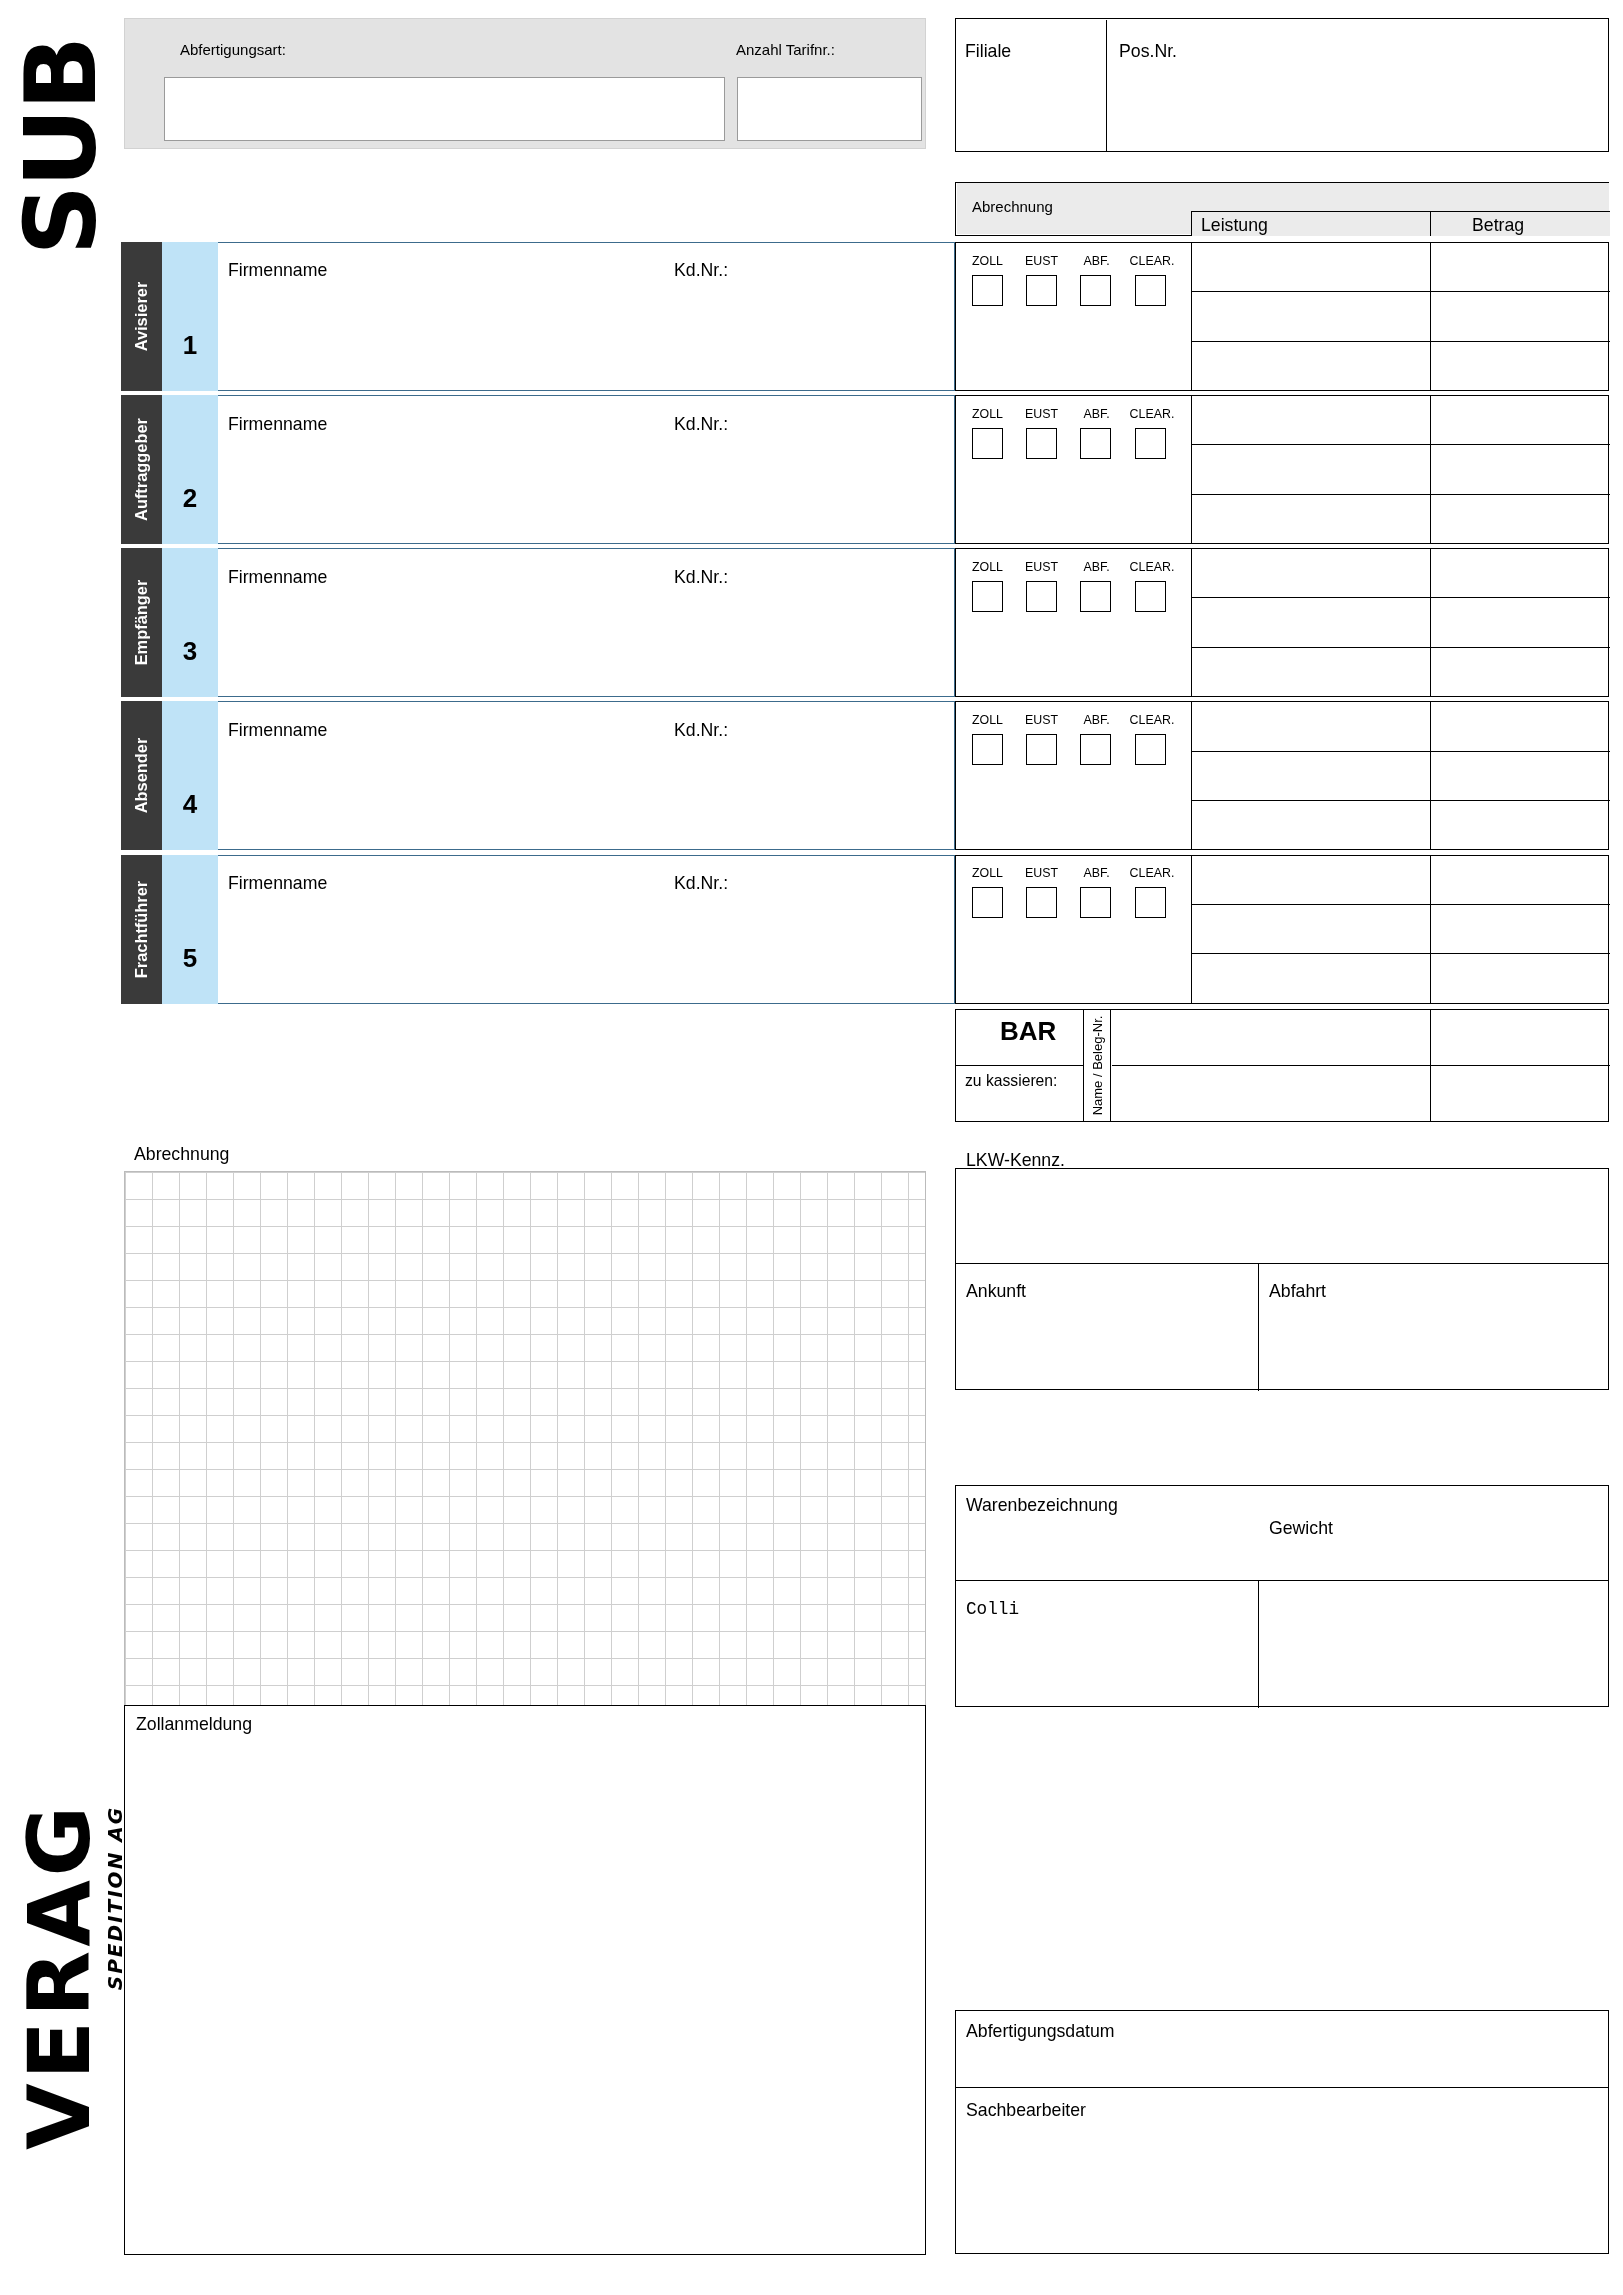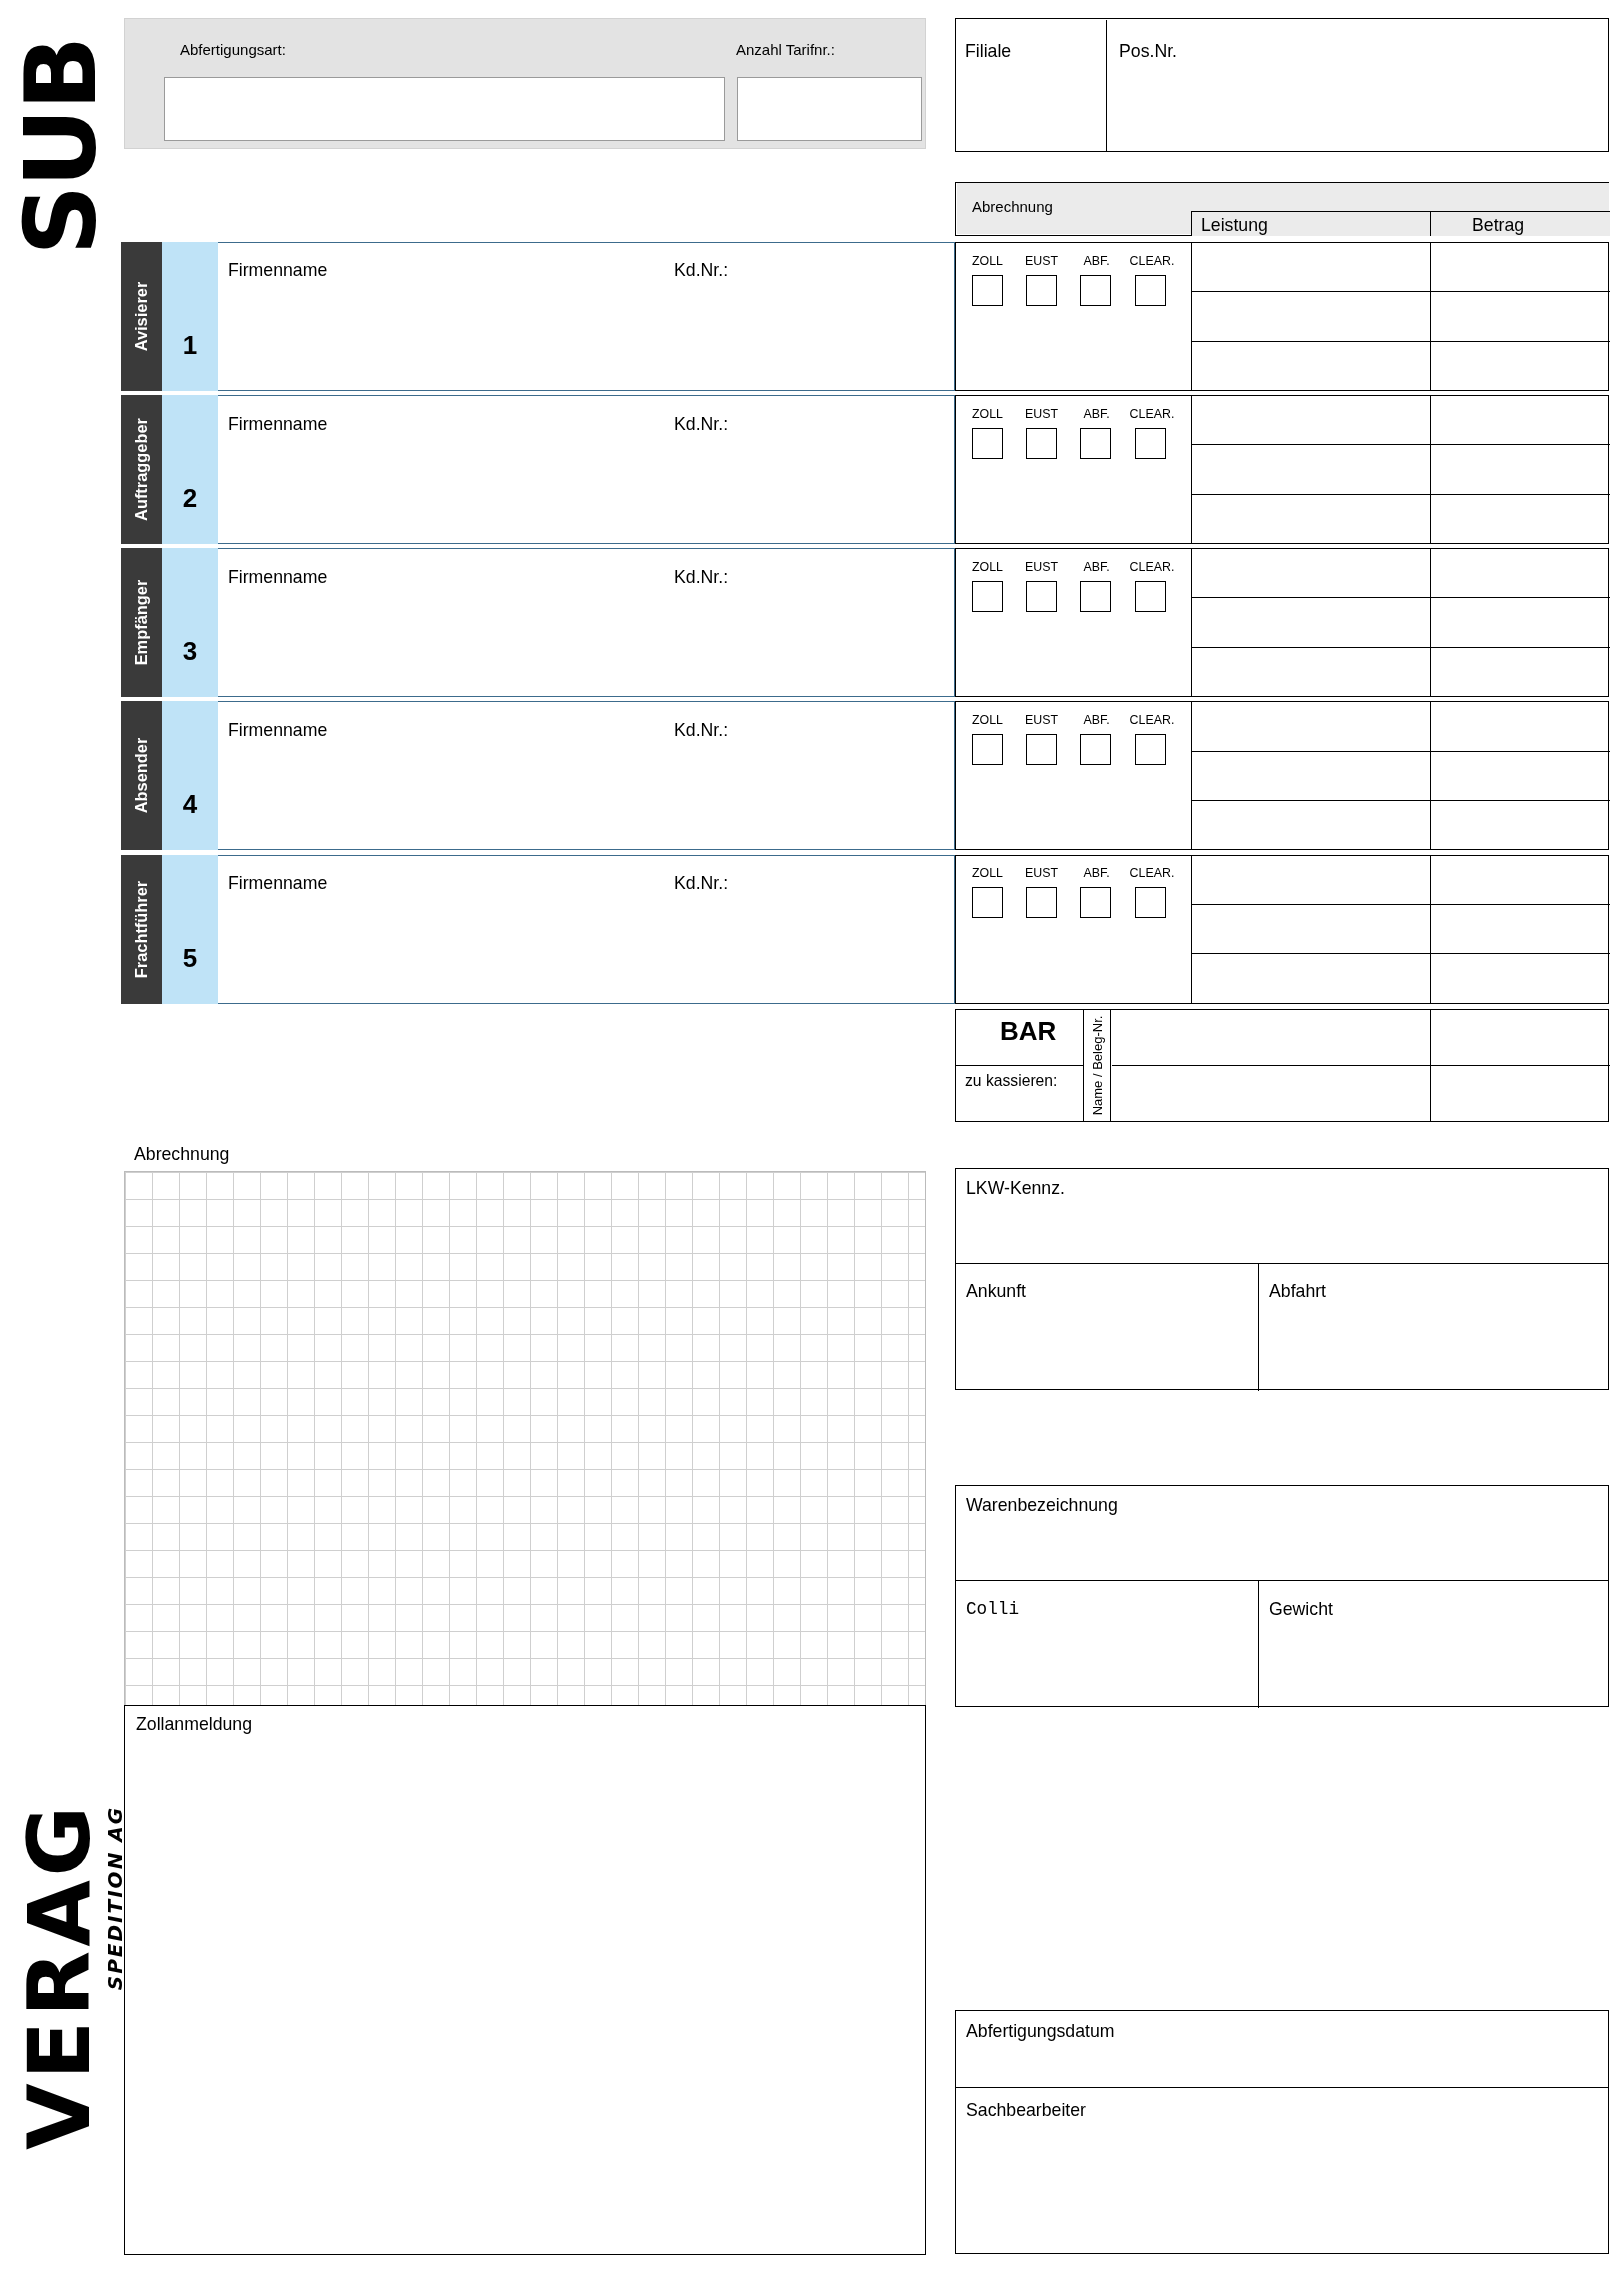--- a/index.html
+++ b/index.html
@@ -300,35 +300,35 @@
   <div class="abs lbl" style="left:134px; top:1144px;">Abrechnung</div>
   <div class="abs grid-note" style="left:124px; top:1171px; width:802px; height:543px;"></div>
 
   <div class="abs box" style="left:124px; top:1705px; width:802px; height:550px;"></div>
   <div class="abs lbl" style="left:136px; top:1714px;">Zollanmeldung</div>
   <div class="abs" style="left:136px; top:1747px; width:775px; height:494px;"></div>
 
   <div class="abs box" style="left:955px; top:1168px; width:654px; height:222px;"></div>
   <div class="abs" style="left:955px; top:1263px; width:654px; height:1.3px; background:#000;"></div>
   <div class="abs" style="left:1258px; top:1263px; width:1.3px; height:128px; background:#000;"></div>
-  <div class="abs lbl" style="left:966px; top:1178px;">LKW-Kennz.</div>
+  <div class="abs lbl" style="left:966px; top:1150px;">LKW-Kennz.</div>
   <div class="abs" style="left:966px; top:1207px; width:628px; height:52px;"></div>
   <div class="abs lbl" style="left:966px; top:1281px;">Ankunft</div>
   <div class="abs" style="left:966px; top:1309px; width:281px; height:75px;"></div>
   <div class="abs lbl" style="left:1269px; top:1281px;">Abfahrt</div>
   <div class="abs" style="left:1269px; top:1309px; width:327px; height:75px;"></div>
 
   <div class="abs box" style="left:955px; top:1485px; width:654px; height:222px;"></div>
   <div class="abs" style="left:955px; top:1580px; width:654px; height:1.3px; background:#000;"></div>
   <div class="abs" style="left:1258px; top:1580px; width:1.3px; height:128px; background:#000;"></div>
   <div class="abs lbl" style="left:966px; top:1495px;">Warenbezeichnung</div>
   <div class="abs" style="left:966px; top:1525px; width:628px; height:52px;"></div>
   <div class="abs lbl" style="left:966px; top:1599px;font-family:Liberation Mono, monospace;">Colli</div>
   <div class="abs" style="left:966px; top:1626px; width:281px; height:75px;"></div>
-  <div class="abs lbl" style="left:1269px; top:1599px;">Gewicht</div>
+  <div class="abs lbl" style="left:1269px; top:1518px;">Gewicht</div>
   <div class="abs" style="left:1269px; top:1626px; width:327px; height:75px;"></div>
 
   <div class="abs box" style="left:955px; top:2010px; width:654px; height:244px;"></div>
   <div class="abs" style="left:955px; top:2087px; width:654px; height:1.3px; background:#000;"></div>
   <div class="abs lbl" style="left:966px; top:2021px;">Abfertigungsdatum</div>
   <div class="abs" style="left:966px; top:2048px; width:628px; height:36px;"></div>
   <div class="abs lbl" style="left:966px; top:2100px;">Sachbearbeiter</div>
   <div class="abs" style="left:966px; top:2130px; width:628px; height:118px;"></div>
 
   <div class="abs verag-logo">

